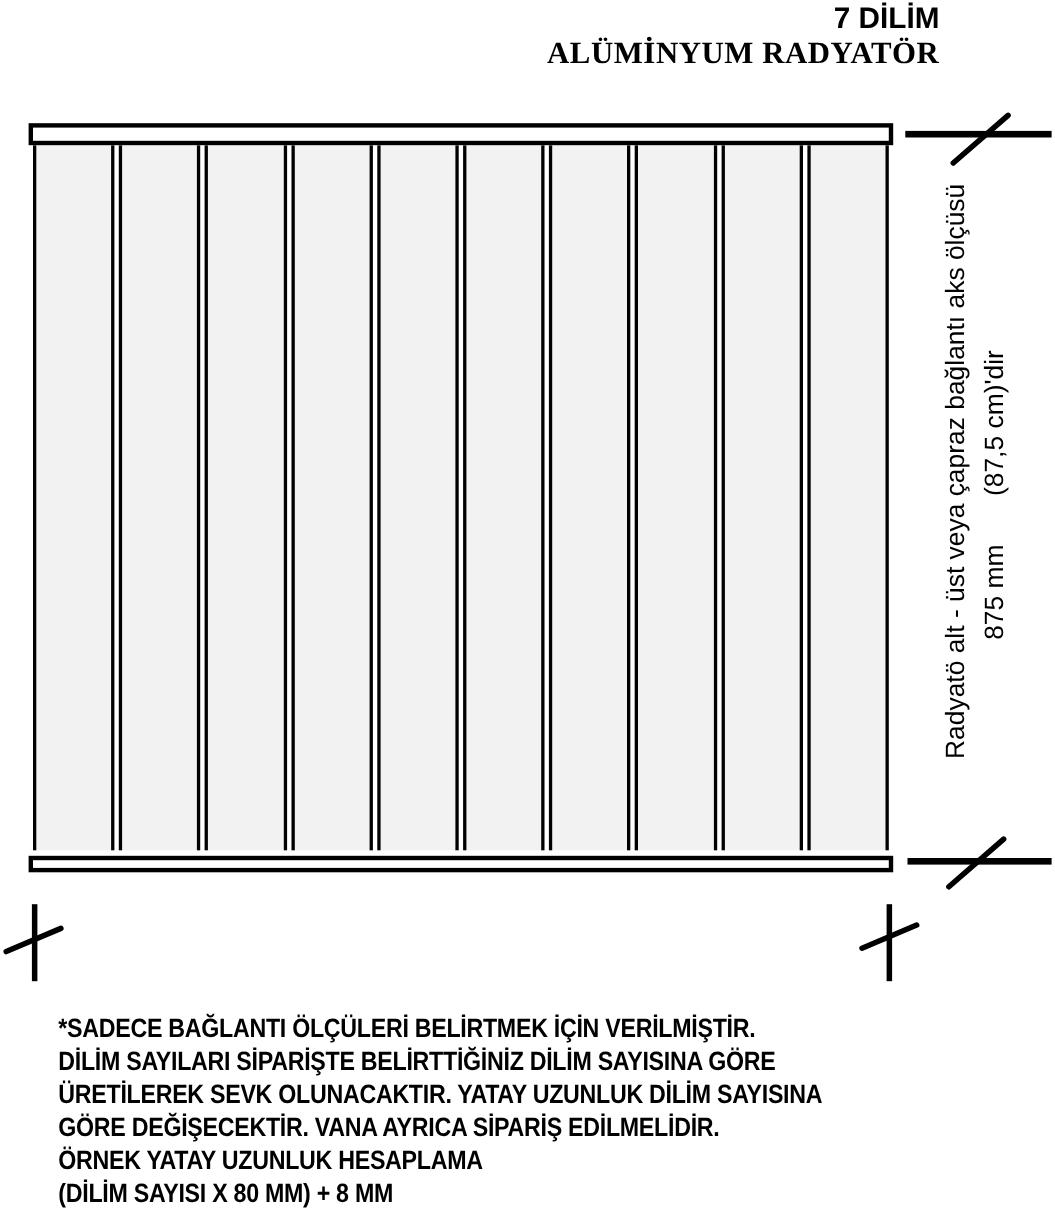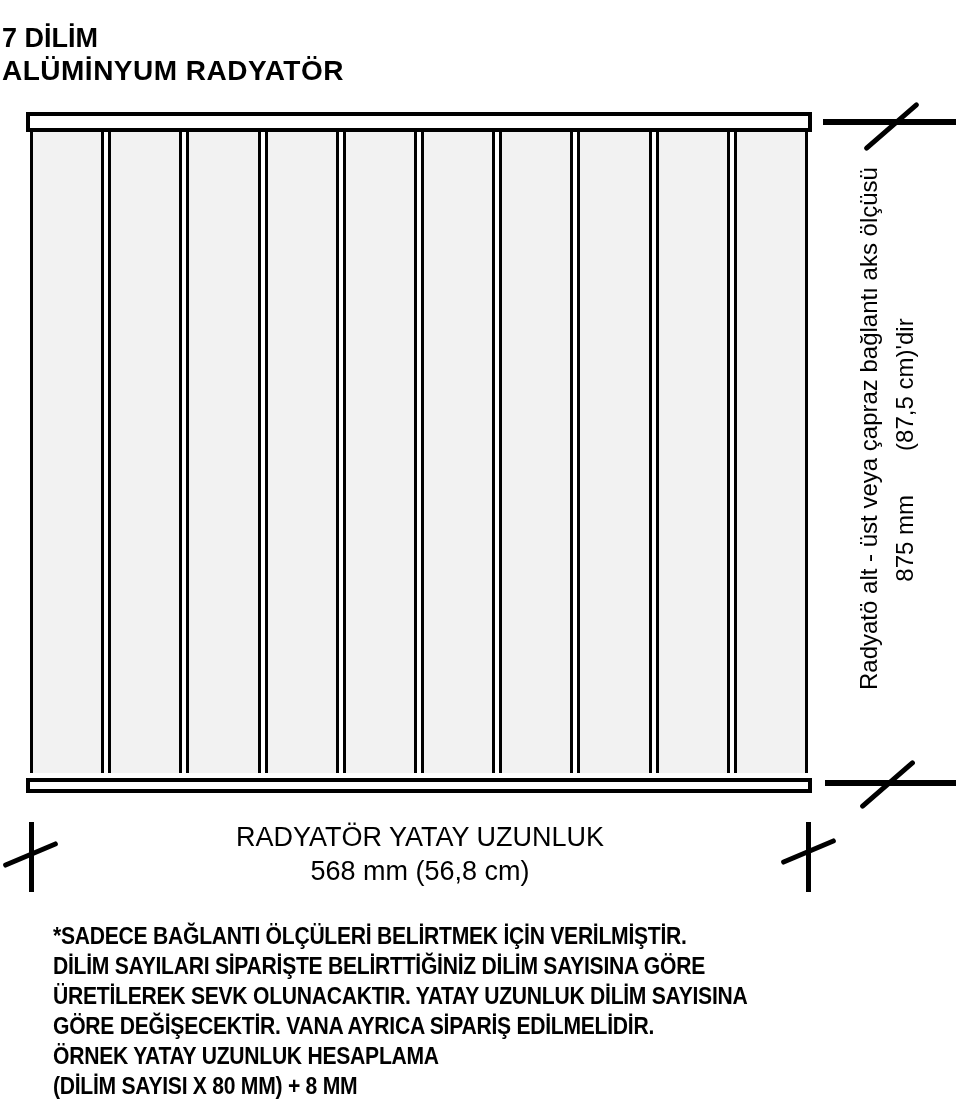--- a/index.html
+++ b/index.html
@@ -1,23 +1,23 @@
 <!DOCTYPE html>
 <html><head>
 <meta charset="utf-8">
 <style>
   * { margin:0; padding:0; box-sizing:border-box; }
   html,body { width:959px; height:1104px; background:#ffffff; overflow:hidden;
               font-family:"Liberation Sans", sans-serif; color:#000; }
   .stage { position:relative; width:959px; height:1104px; background:#fff; }
 
   
-  .title-block { position:absolute; left:2px; top:1px; width:838px; text-align:left;margin-top:22px; }
+  .title-block { position:absolute; left:16px; top:1px; width:838px; text-align:right; }
   .title-line1 { font-size:27px; font-weight:700; line-height:31px; }
-  .title-line2 { font-size:28px; font-weight:700; line-height:33px; letter-spacing:0.5px; }
+  .title-line2 { font-size:28px; font-weight:700; line-height:33px; letter-spacing:0.5px;font-family:Liberation Serif, serif; }
 
   
   .radiator { position:absolute; left:26px; top:112px; width:786px; height:681px; }
   .collector-top { position:absolute; left:0; top:0; width:786px; height:20px;
                    background:#fff; border:4px solid #000; }
   .collector-bottom { position:absolute; left:0; bottom:0; width:786px; height:15px;
                       background:#fff; border:4px solid #000; }
   .sections { position:absolute; left:4px; right:4px; top:20px; bottom:20px;
               display:flex; gap:4px; background:#fff; }
   .section { flex:1 1 0; background:#f2f2f2;
@@ -93,24 +93,20 @@
     <div class="bm-slash" style="left:779px; top:849px; width:59px; transform:rotate(-23deg);"></div>
   </div>
 
   <div class="axis-dim">
     <div class="l1">Radyatö alt - üst veya çapraz bağlantı aks ölçüsü</div>
     <div class="l2">
       <span>875 mm</span><span class="gap"></span><span>(87,5 cm)'dir</span>
     </div>
   </div>
 
-  <div class="hlen-block">
-    <div class="hlen-label">RADYATÖR YATAY UZUNLUK</div>
-    <div class="hlen-value">568 mm (56,8 cm)</div>
-  </div>
 
   <div class="notes">
     <div class="note-line">*SADECE BAĞLANTI ÖLÇÜLERİ BELİRTMEK İÇİN VERİLMİŞTİR.</div>
     <div class="note-line">DİLİM SAYILARI SİPARİŞTE BELİRTTİĞİNİZ DİLİM SAYISINA GÖRE</div>
     <div class="note-line">ÜRETİLEREK SEVK OLUNACAKTIR. YATAY UZUNLUK DİLİM SAYISINA</div>
     <div class="note-line">GÖRE DEĞİŞECEKTİR. VANA AYRICA SİPARİŞ EDİLMELİDİR.</div>
     <div class="note-line">ÖRNEK YATAY UZUNLUK HESAPLAMA</div>
     <div class="note-line">(DİLİM SAYISI X 80 MM) + 8 MM</div>
   </div>
 

